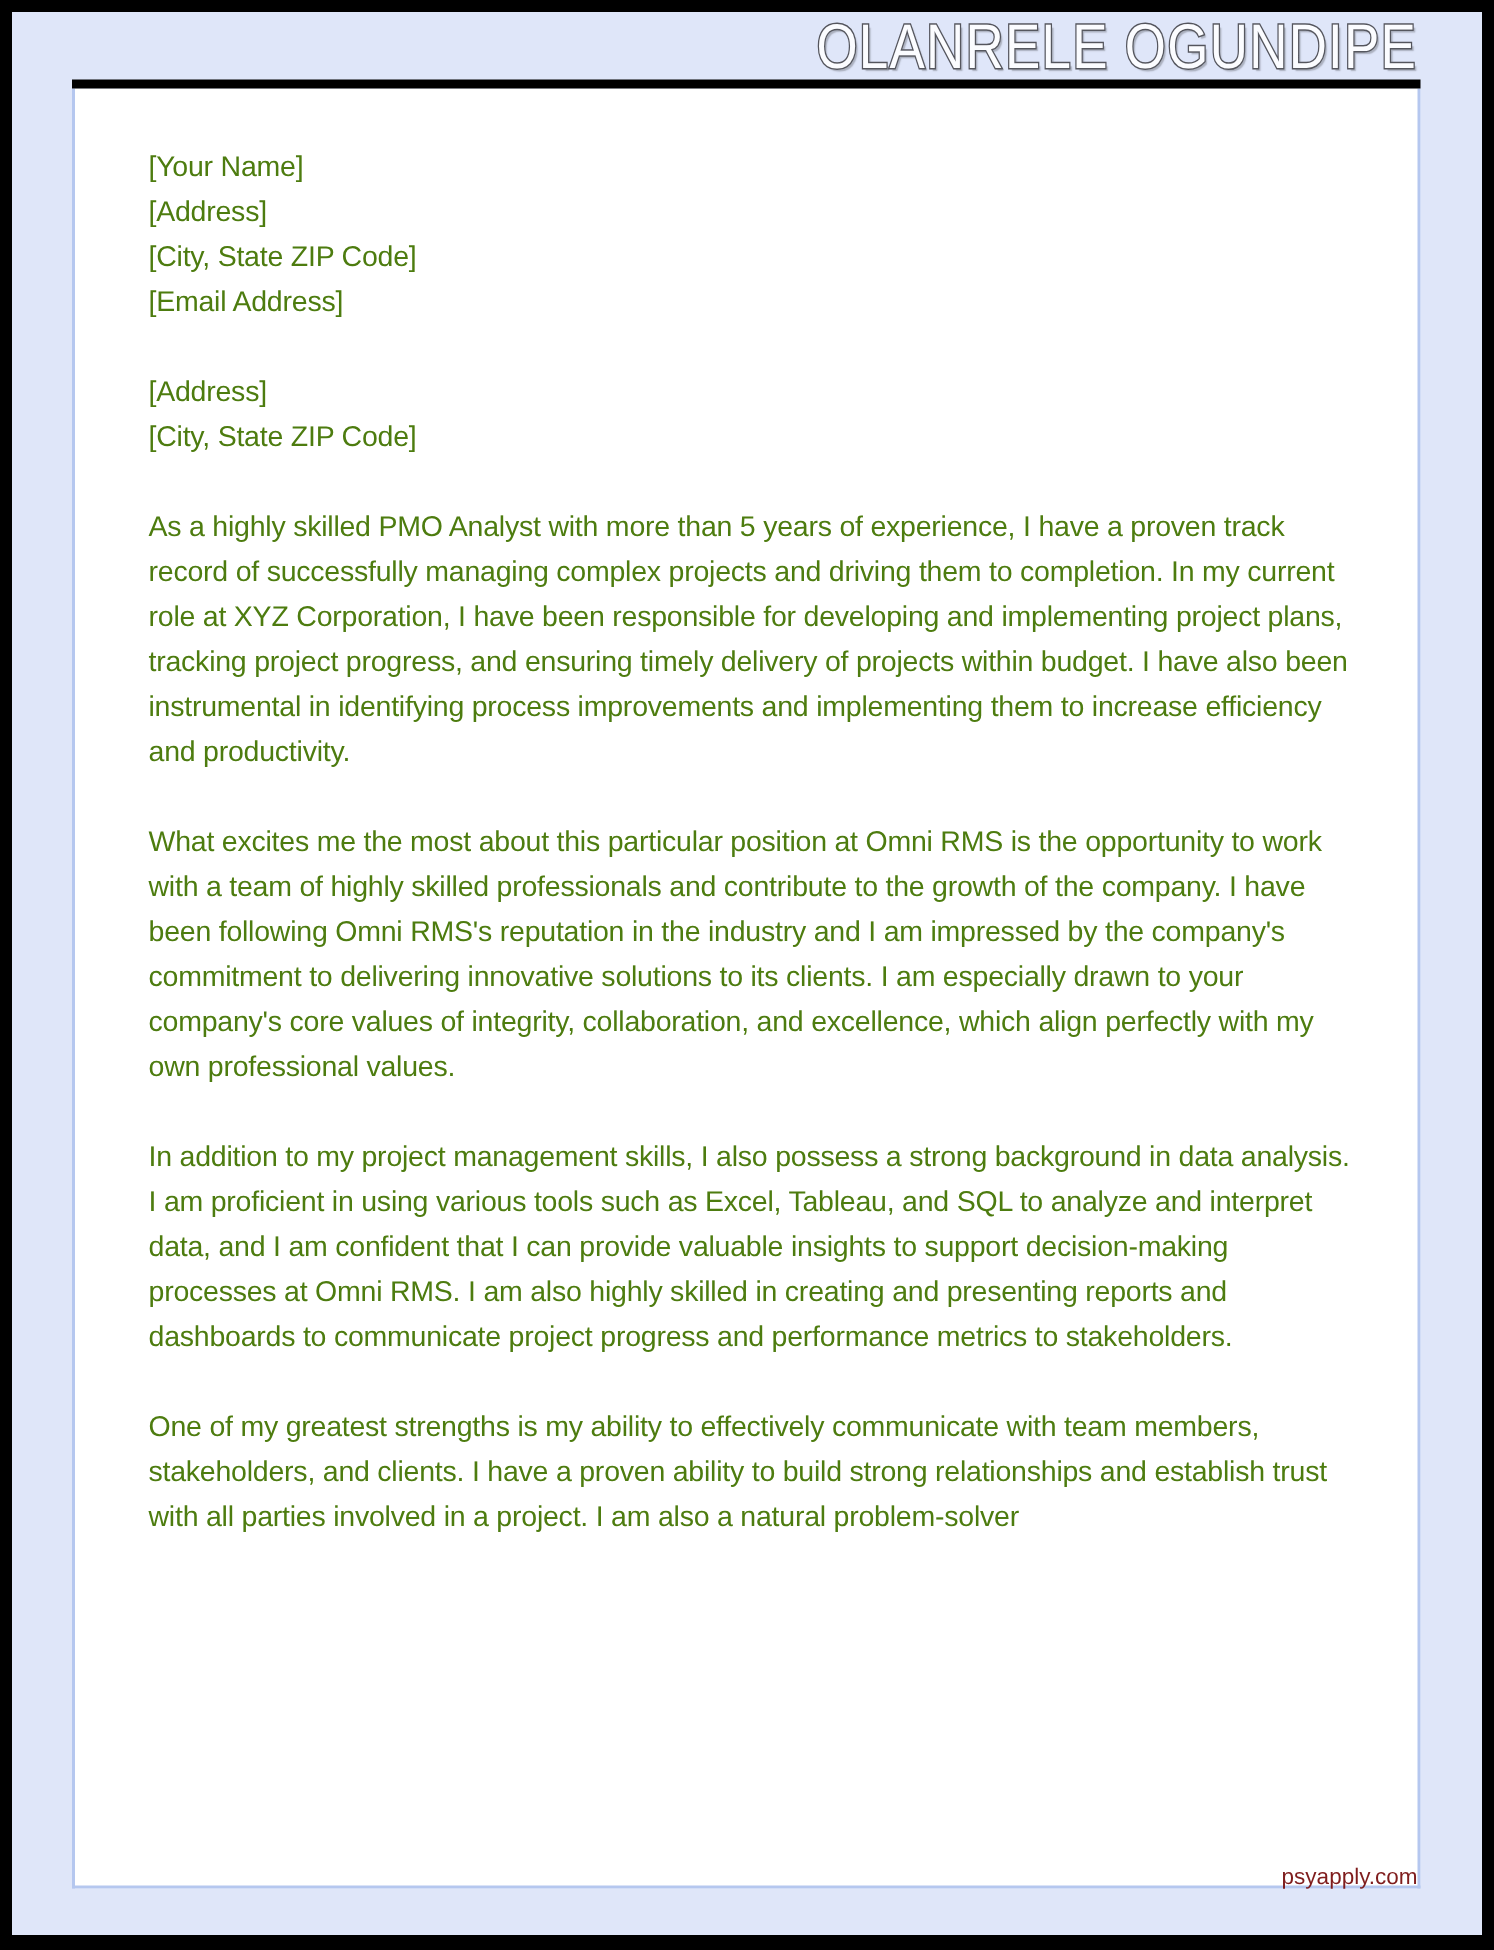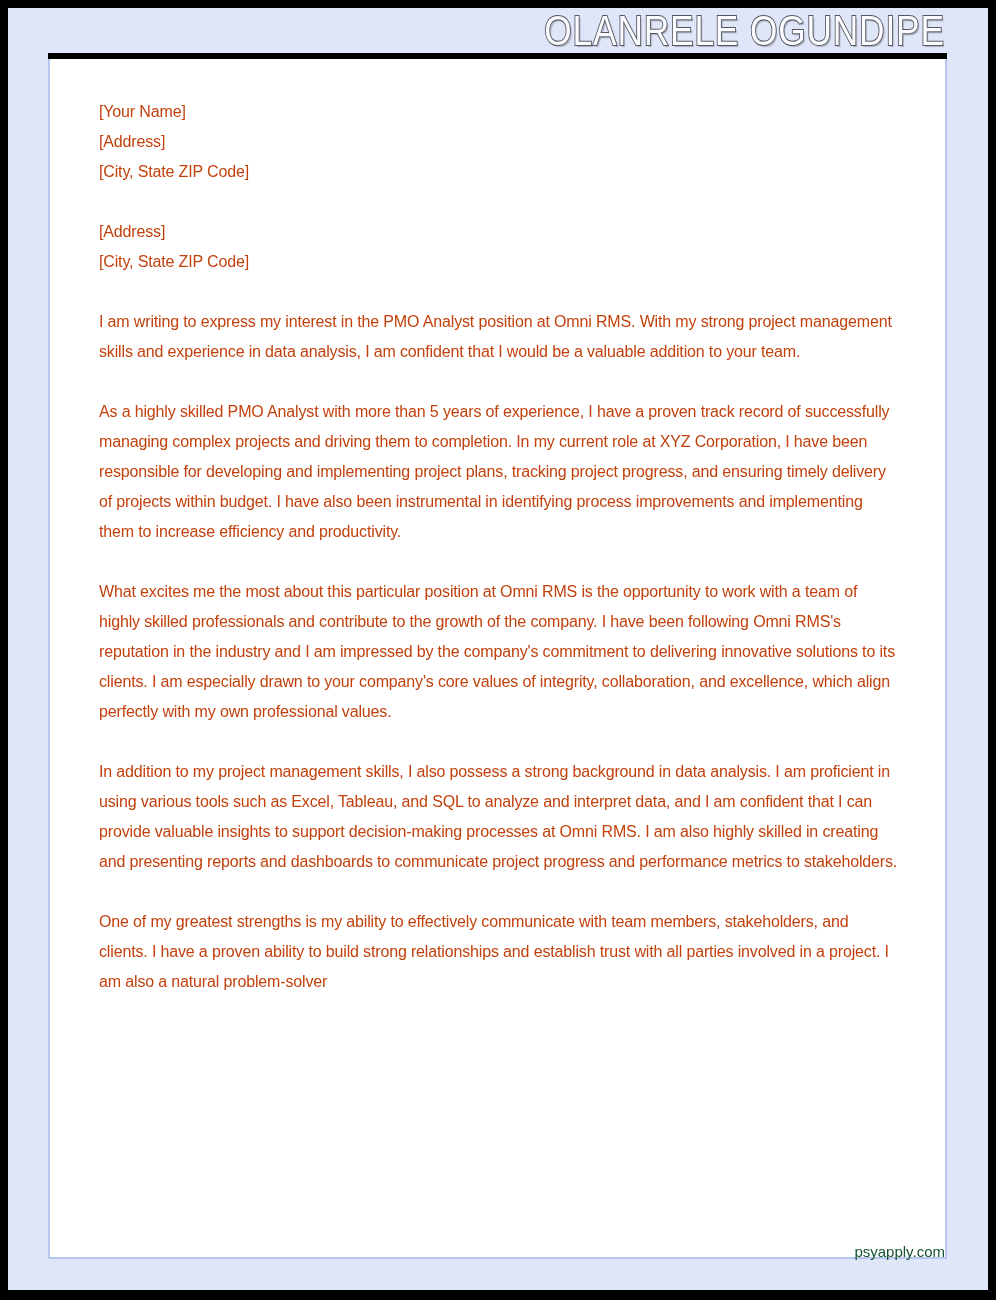--- a/index.html
+++ b/index.html
@@ -73,37 +73,37 @@
     border-top: none;
     z-index: 1;
   }
   
   .letter {
     position: absolute;
     left: 99px;
     top: 97px;
     width: 802px;
     z-index: 2;
-    color: #c2410c;
-    font-size: 16px;
+    color: #4d7c0f;
+    font-size: 19px;
     line-height: 30px;
     letter-spacing: -0.15px;
     font-weight: 400;
   }
   .block { margin: 0 0 30px 0; }
   .block:last-child { margin-bottom: 13px; }
   .line { height: 30px; }
   .watermark {
     position: absolute;
     right: 51px;
     top: 1243px;
     z-index: 3;
     font-size: 15px;
     line-height: 18px;
-    color: #14532d;
+    color: #7f1d1d;
     letter-spacing: 0;
   }
 </style>
 </head>
 <body>
 
 <div class="page">
 
   <div class="name-row">
     <span class="name-text">OLANRELE OGUNDIPE</span>
@@ -112,29 +112,29 @@
   <div class="rule"></div>
 
   <div class="sheet"></div>
 
   <div class="letter">
 
     <div class="block">
       <div class="line">[Your Name]</div>
       <div class="line">[Address]</div>
       <div class="line">[City, State ZIP Code]</div>
+      <div class="line">[Email Address]</div>
     </div>
 
     <div class="block">
       <div class="line">[Address]</div>
       <div class="line">[City, State ZIP Code]</div>
     </div>
 
 
-    <div class="block para">I am writing to express my interest in the PMO Analyst position at Omni RMS. With my strong project management skills and experience in data analysis, I am confident that I would be a valuable addition to your team.</div>
     <div class="block para">As a highly skilled PMO Analyst with more than 5 years of experience, I have a proven track record of successfully managing complex projects and driving them to completion. In my current role at XYZ Corporation, I have been responsible for developing and implementing project plans, tracking project progress, and ensuring timely delivery of projects within budget. I have also been instrumental in identifying process improvements and implementing them to increase efficiency and productivity.</div>
     <div class="block para">What excites me the most about this particular position at Omni RMS is the opportunity to work with a team of highly skilled professionals and contribute to the growth of the company. I have been following Omni RMS's reputation in the industry and I am impressed by the company's commitment to delivering innovative solutions to its clients. I am especially drawn to your company's core values of integrity, collaboration, and excellence, which align perfectly with my own professional values.</div>
     <div class="block para">In addition to my project management skills, I also possess a strong background in data analysis. I am proficient in using various tools such as Excel, Tableau, and SQL to analyze and interpret data, and I am confident that I can provide valuable insights to support decision-making processes at Omni RMS. I am also highly skilled in creating and presenting reports and dashboards to communicate project progress and performance metrics to stakeholders.</div>
     <div class="block para">One of my greatest strengths is my ability to effectively communicate with team members, stakeholders, and clients. I have a proven ability to build strong relationships and establish trust with all parties involved in a project. I am also a natural problem-solver</div>
 
   </div>
 
   <div class="watermark">psyapply.com</div>
 
   <div class="frame"></div>

